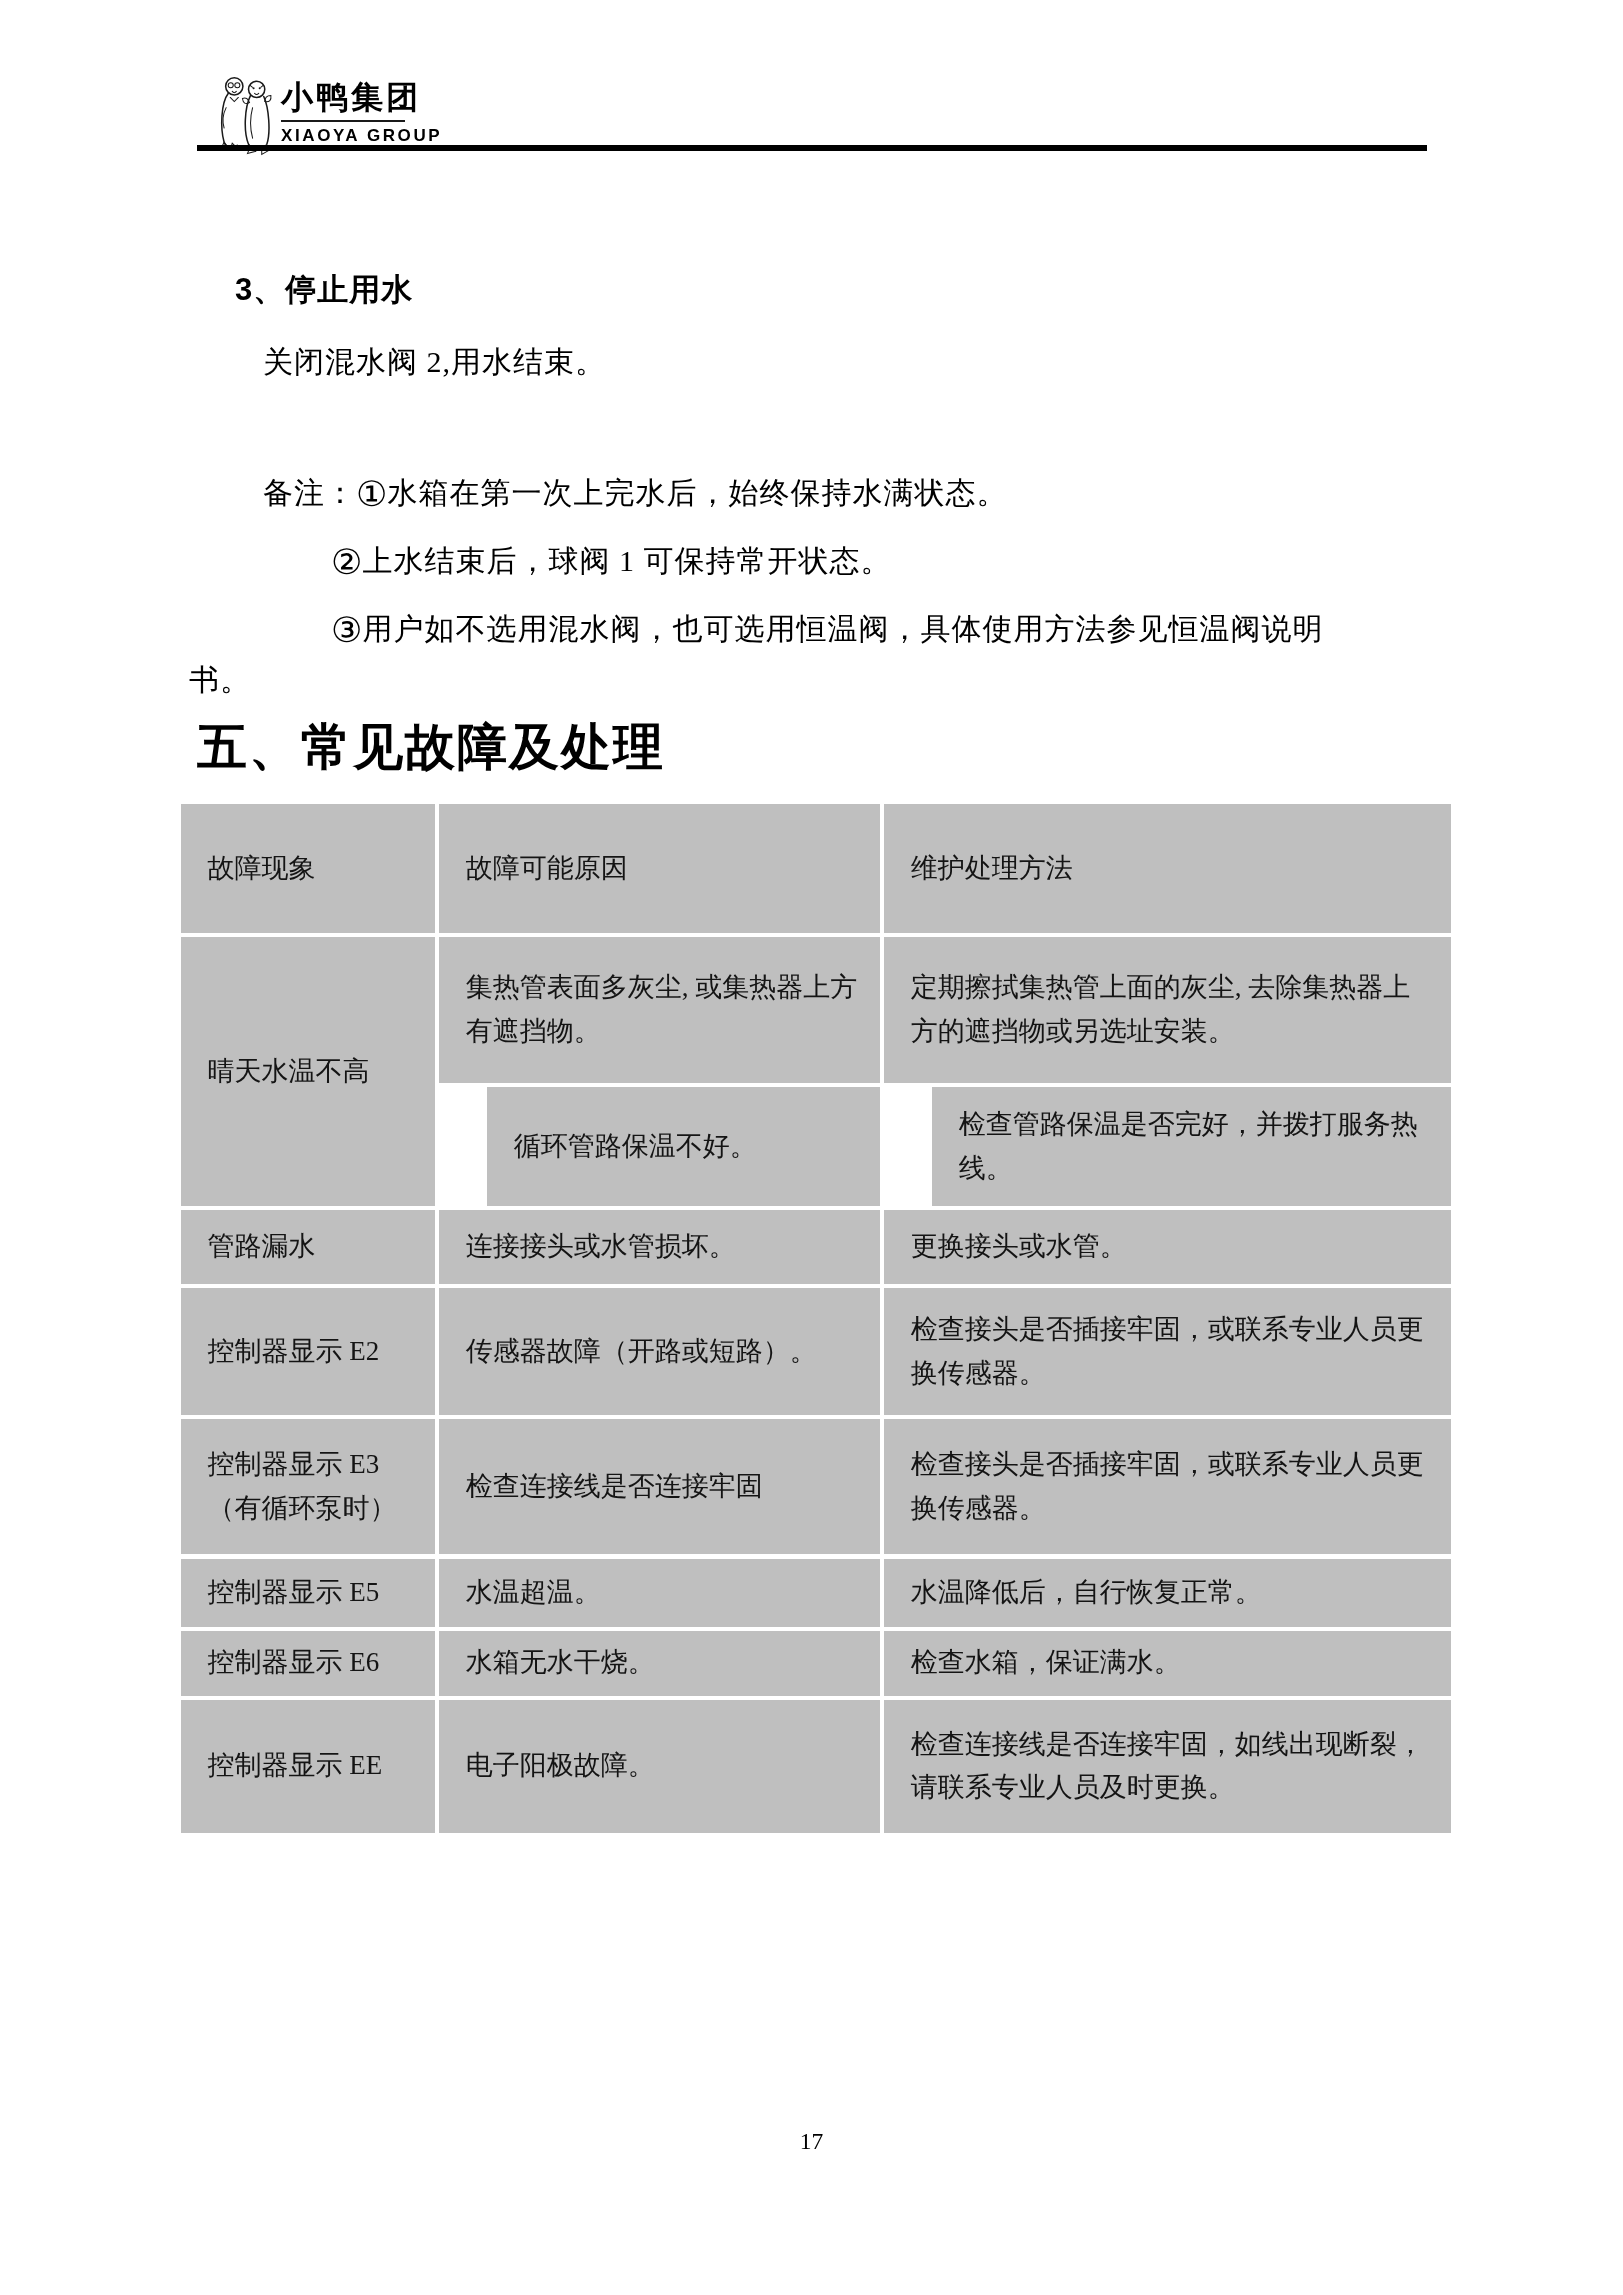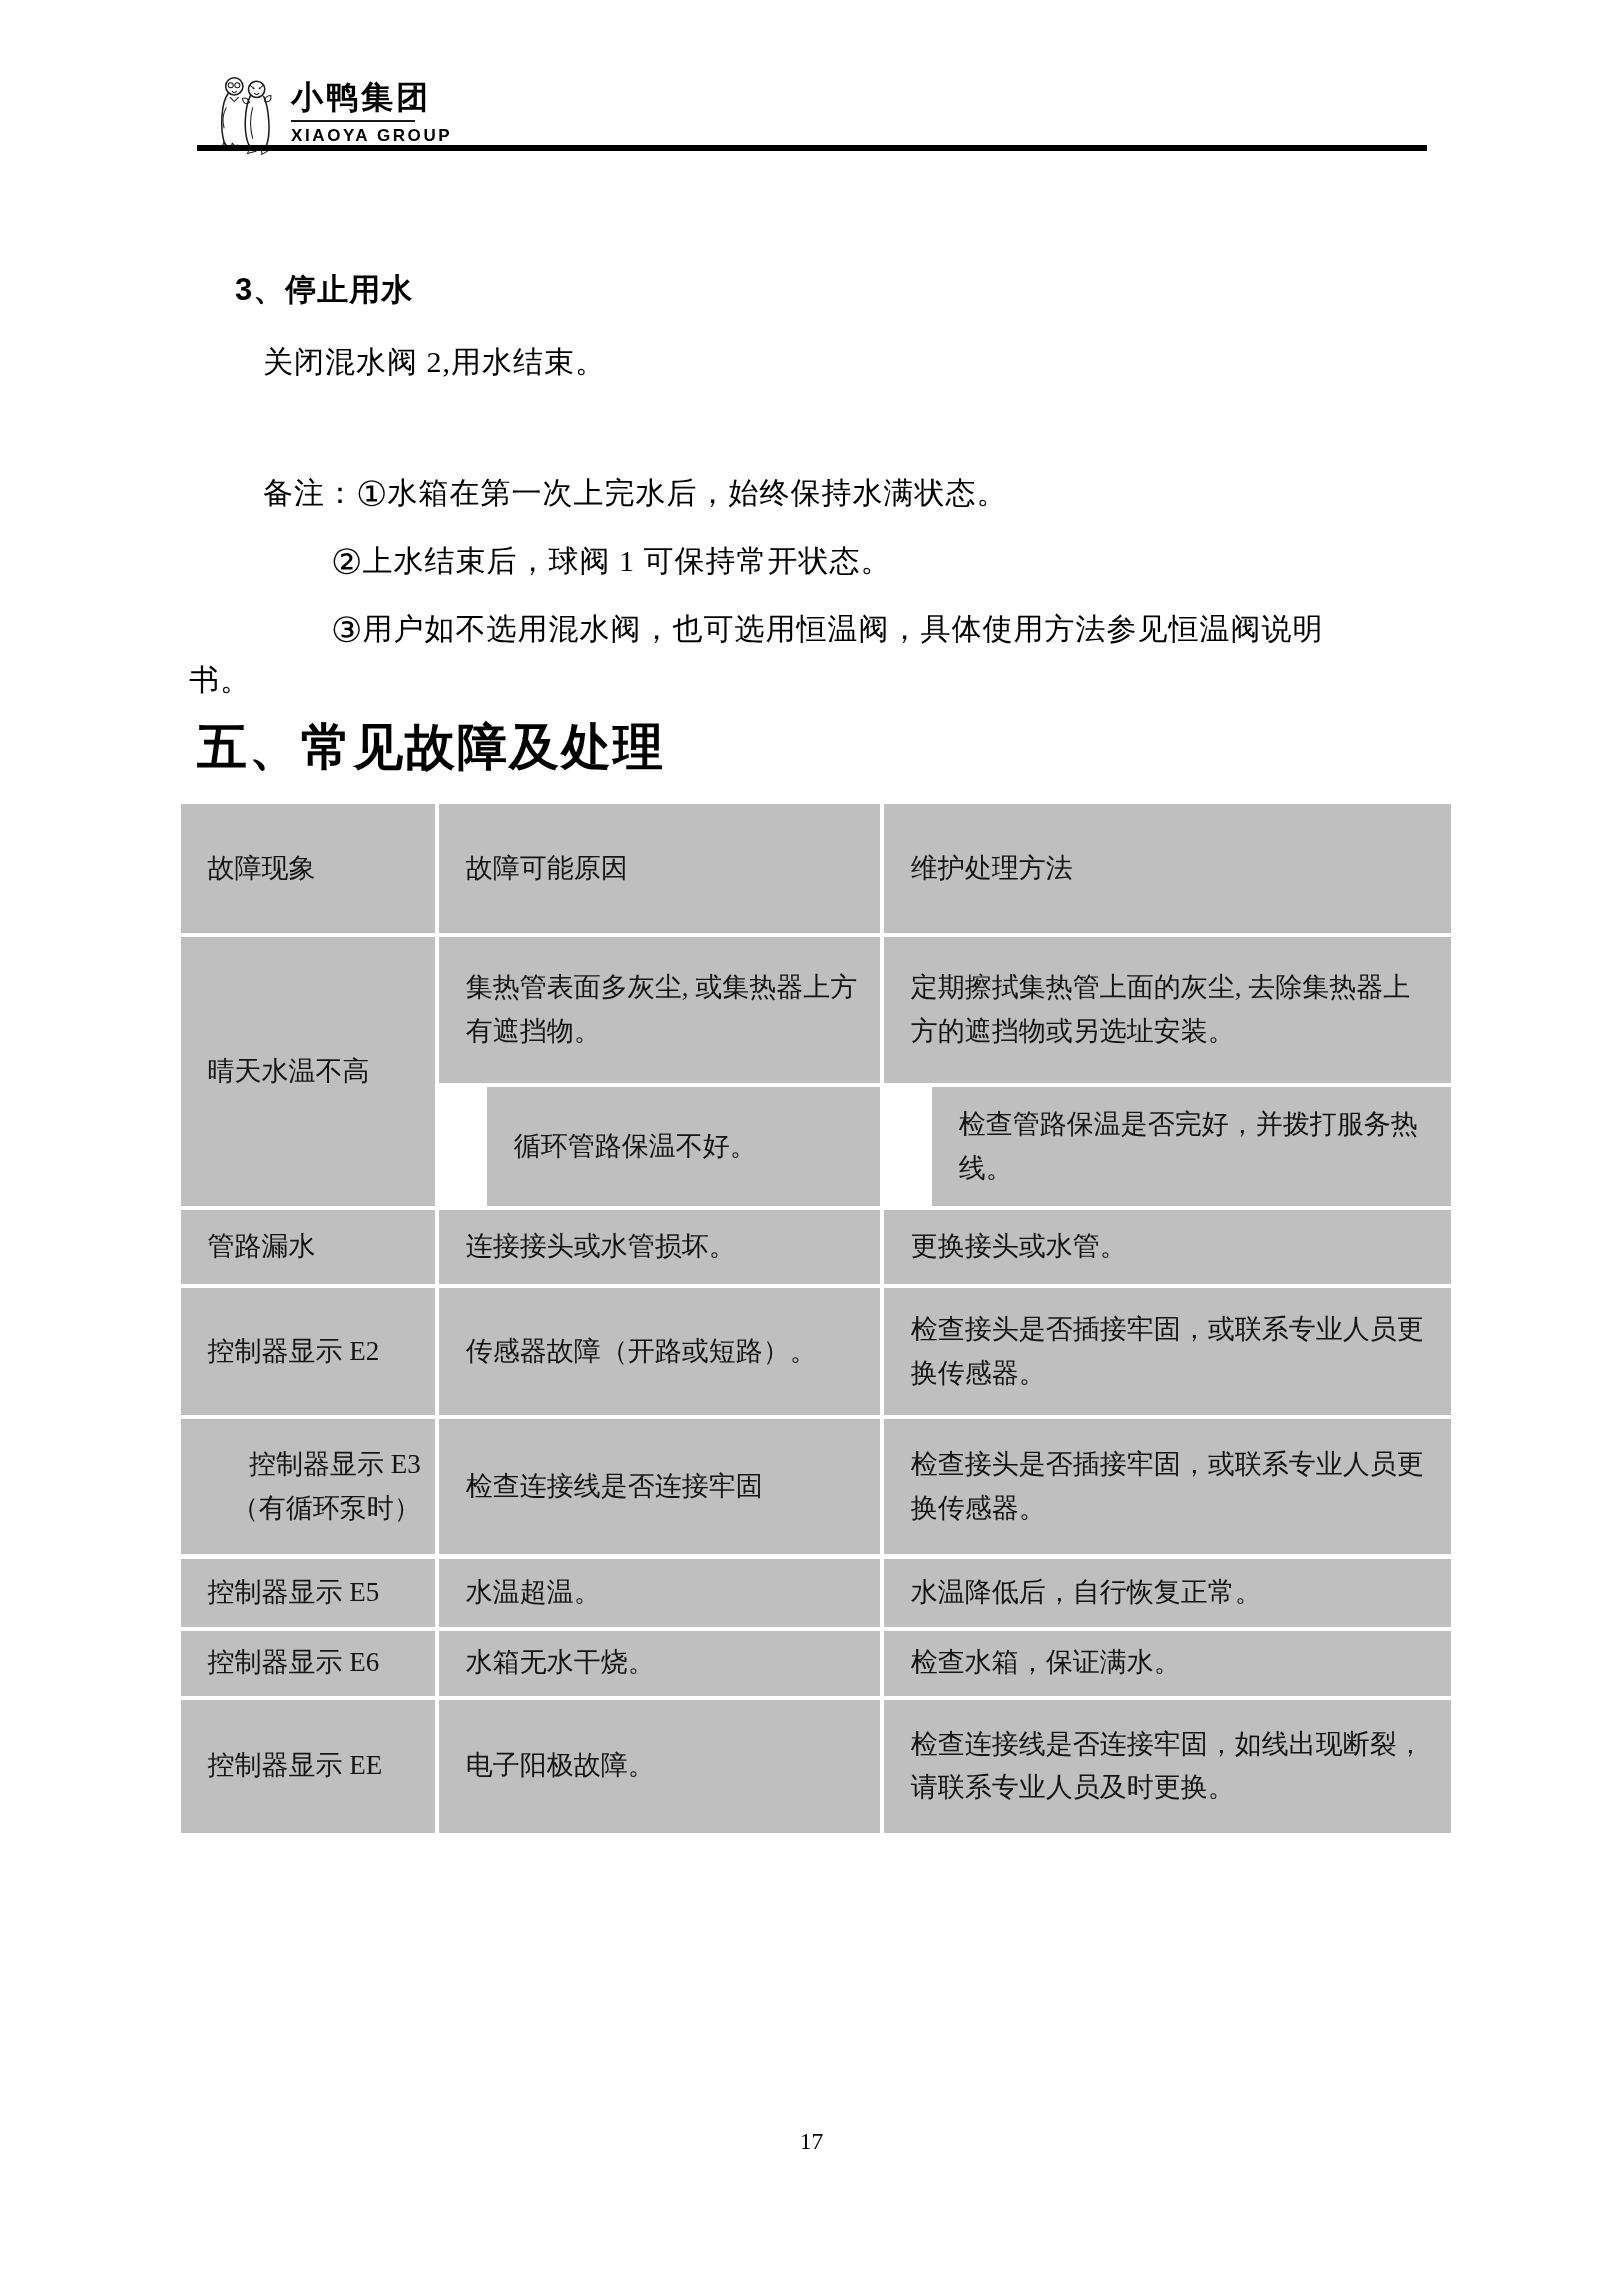--- a/index.html
+++ b/index.html
@@ -2,21 +2,21 @@
 <html style="font-size:8.2px"><head>
 <meta charset="utf-8">
 <style>
   html,body{margin:0;padding:0;background:#888;}
   .page{position:relative;width:1623px;height:2295px;background:#ffffff;
         font-family:"Liberation Serif","DejaVu Serif",serif;color:#000;overflow:hidden;}
 
   
   .logo{position:absolute;left:217px;top:72px;display:flex;align-items:flex-start;}
   .logo svg{width:61px;height:84px;display:block;}
-  .logo-text{margin-left:13px;display:flex;flex-direction:column;align-items:flex-start;}
+  .logo-text{margin-left:3px;display:flex;flex-direction:column;align-items:flex-start;}
   .logo-cn{font-family:"Liberation Sans","DejaVu Sans",sans-serif;font-weight:900;
            font-size:32px;line-height:1;letter-spacing:3.1px;margin-top:9.2px;white-space:nowrap;}
   .logo-line{width:124px;height:2px;background:#1a1a1a;margin-top:7.2px;}
   .logo-en{font-family:"Liberation Sans","DejaVu Sans",sans-serif;font-weight:600;
            font-size:17px;letter-spacing:2.6px;margin-top:4.1px;white-space:nowrap;}
   .header-rule{position:absolute;left:197px;top:145px;width:1230px;height:5.6px;background:#000;}
 
   
   .h3{position:absolute;left:235px;top:274px;font-family:"Liberation Sans","DejaVu Sans",sans-serif;
       font-weight:900;font-size:31px;line-height:1;letter-spacing:1px;}
@@ -34,21 +34,21 @@
       font-weight:900;font-size:50px;line-height:1.1;letter-spacing:2px;}
 
   
   .fault-table{position:absolute;left:181px;top:804px;width:1270px;
       display:grid;grid-template-columns:254px 441px 567px;
       grid-template-rows:129px 146px 119px 74px 127px 135px 68px 65px 133px;
       gap:4.1px;}
   .cell{background:#bfbfbf;color:#141414;display:flex;align-items:center;
         font-size:27px;line-height:1.62;padding:5.1px 14.3px 5.1px 26.6px;box-sizing:border-box;
         text-align:left;}
-  .c1{grid-column:1;text-align:right;} .c2{grid-column:2;} .c3{grid-column:3;}
+  .c1{grid-column:1;} .c2{grid-column:2;} .c3{grid-column:3;}
   .r1{grid-row:1;} .r2{grid-row:2;} .r3{grid-row:3;margin-left:48px;} .r4{grid-row:4;} .r5{grid-row:5;}
   .r6{grid-row:6;} .r7{grid-row:7;} .r8{grid-row:8;} .r9{grid-row:9;}
   .rspan23{grid-row:2 / span 2;}
 
   
   .pagenum{position:absolute;left:0;top:2130px;width:100%;text-align:center;
            font-size:23.5px;line-height:1;}
 </style>
 </head>
 <body>

